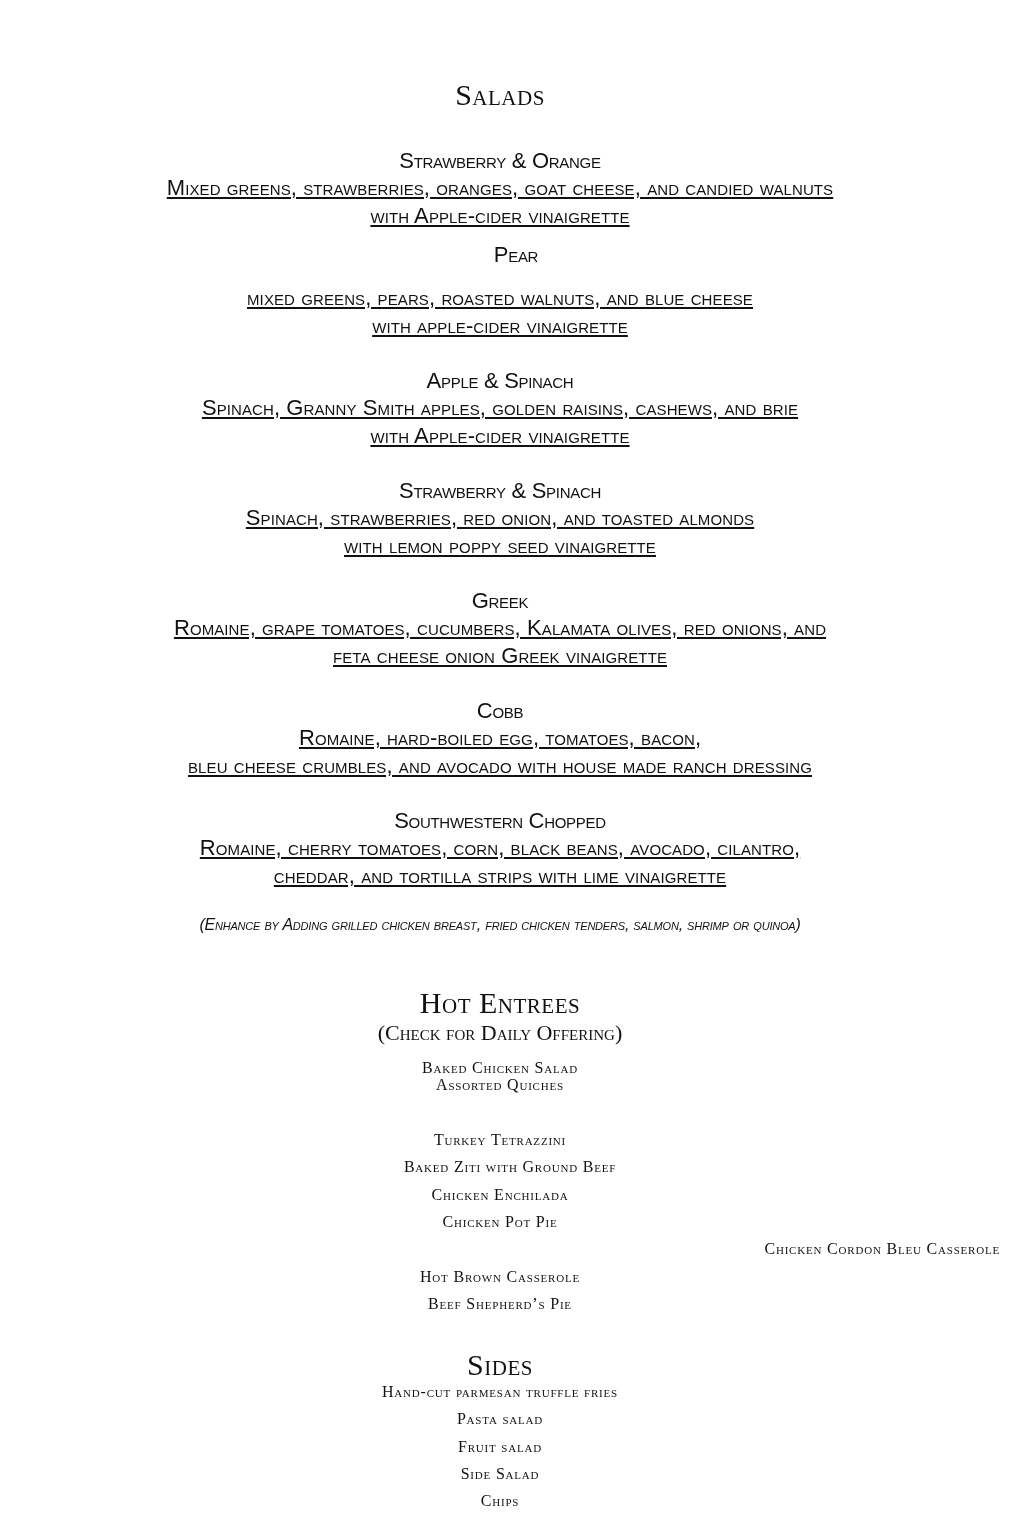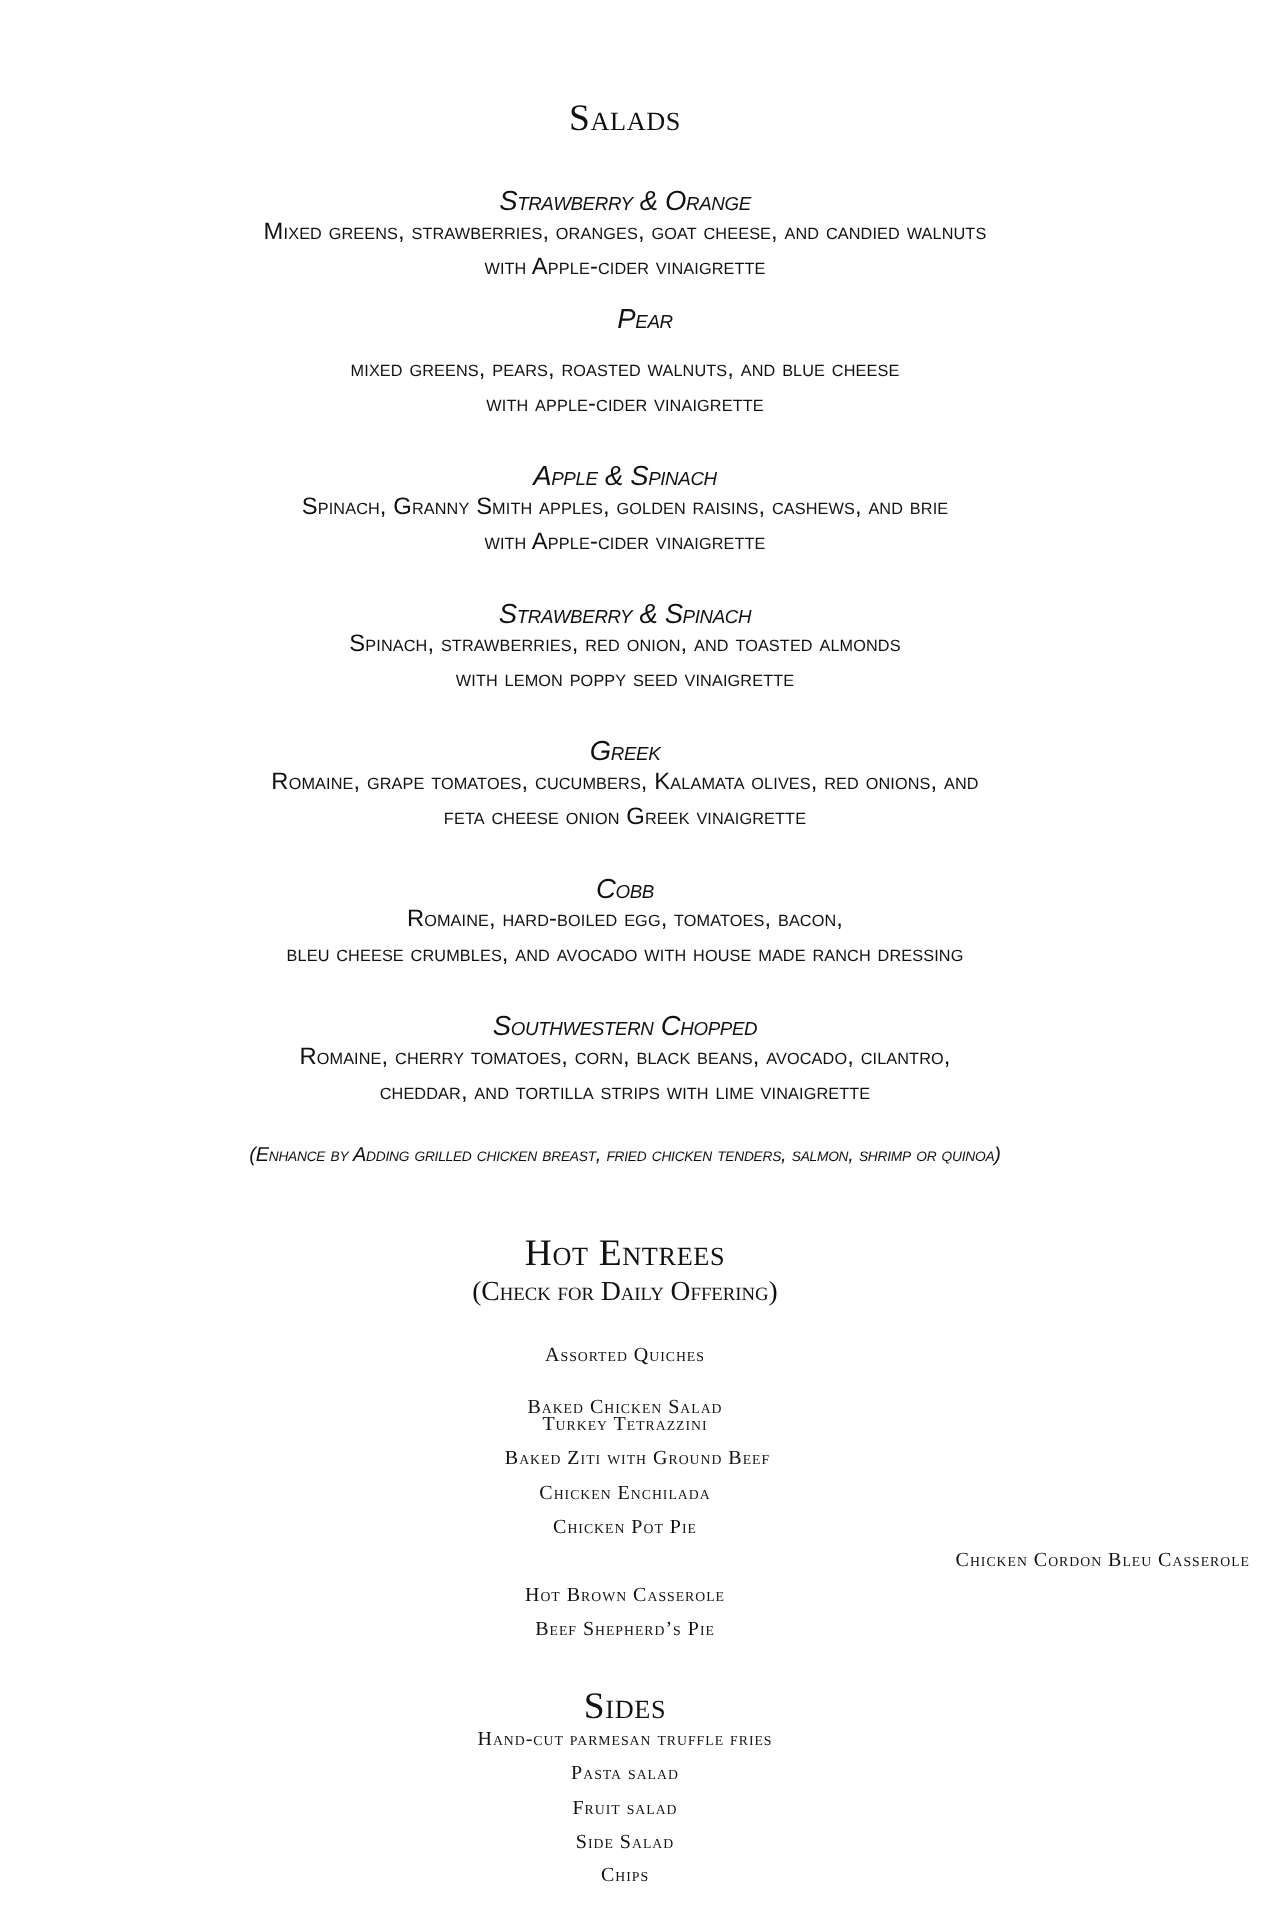--- a/index.html
+++ b/index.html
@@ -6,22 +6,22 @@
   body {
     width: 1024px; height: 1526px; position: relative; overflow: hidden;
     color: #111111;
     font-family: "Liberation Sans", "DejaVu Sans", sans-serif;
   }
   .line {
     position: absolute; left: 0; width: 1000px; text-align: center;
     font-variant: small-caps; white-space: nowrap;
   }
   .heading { font-family: "Liberation Serif", "DejaVu Serif", serif; font-size: 30px; letter-spacing: 0.5px; }
-  .salad-name { font-style: italic; font-size: 22px; letter-spacing: -0.3px; }
-  .salad-desc { font-size: 19px; letter-spacing: 0.1px; }
+  .salad-name { font-size: 22px; letter-spacing: -0.3px; }
+  .salad-desc { font-size: 22px; letter-spacing: 0.1px; text-decoration: underline; }
   .note { font-style: italic; font-size: 16px; letter-spacing: -0.2px; }
   .subheading { font-family: "Liberation Serif", "DejaVu Serif", serif; font-size: 22px; }
   .entree { font-family: "Liberation Serif", "DejaVu Serif", serif; font-size: 16px; letter-spacing: 0.8px; }
 </style>
 </head>
 <body>
 
 <div class="line heading" style="top:78px;">Salads</div>
 
 <div>
@@ -66,21 +66,21 @@
   <div class="line salad-desc" style="top:863px;">cheddar, and tortilla strips with lime vinaigrette</div>
 </div>
 
 <div class="line note" style="top:916px;">(Enhance by Adding grilled chicken breast, fried chicken tenders, salmon, shrimp or quinoa)</div>
 
 <div class="line heading" style="top:986px;">Hot Entrees</div>
 <div class="line subheading" style="top:1020px;">(Check for Daily Offering)</div>
 
 <div>
   <div class="line entree" style="top:1076px;">Assorted Quiches</div>
-  <div class="line entree" style="top:1117px;">Baked Chicken Salad</div>
+  <div class="line entree" style="top:1059px;">Baked Chicken Salad</div>
   <div class="line entree" style="top:1131px;">Turkey Tetrazzini</div>
   <div class="line entree" style="top:1158px;margin-left:10px;">Baked Ziti with Ground Beef</div>
   <div class="line entree" style="top:1186px;">Chicken Enchilada</div>
   <div class="line entree" style="top:1213px;">Chicken Pot Pie</div>
   <div class="line entree" style="top:1240px;text-align:right;">Chicken Cordon Bleu Casserole</div>
   <div class="line entree" style="top:1268px;">Hot Brown Casserole</div>
   <div class="line entree" style="top:1295px;">Beef Shepherd’s Pie</div>
 </div>
 
 <div class="line heading" style="top:1348px;">Sides</div>

